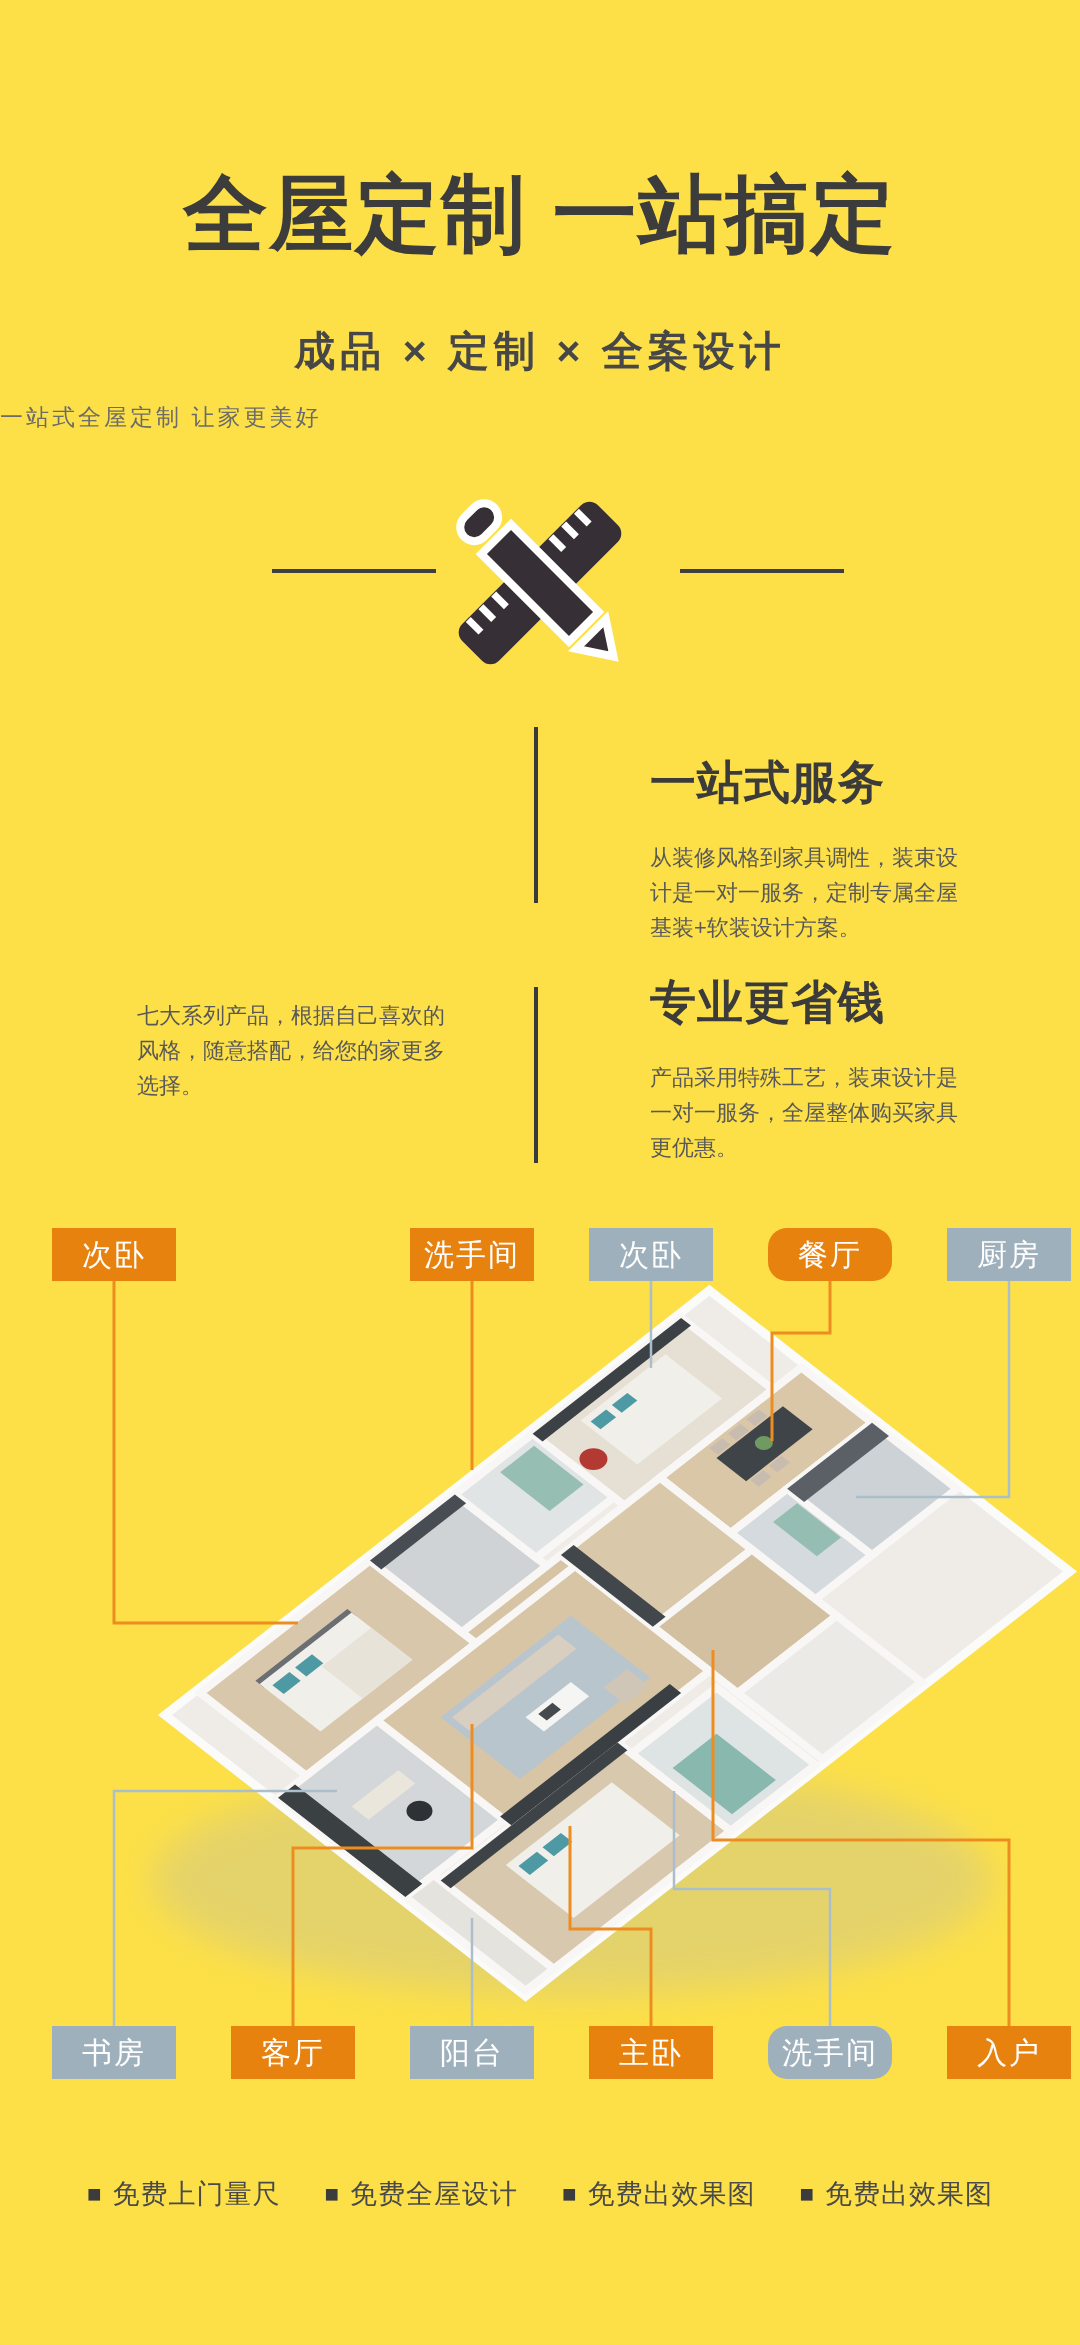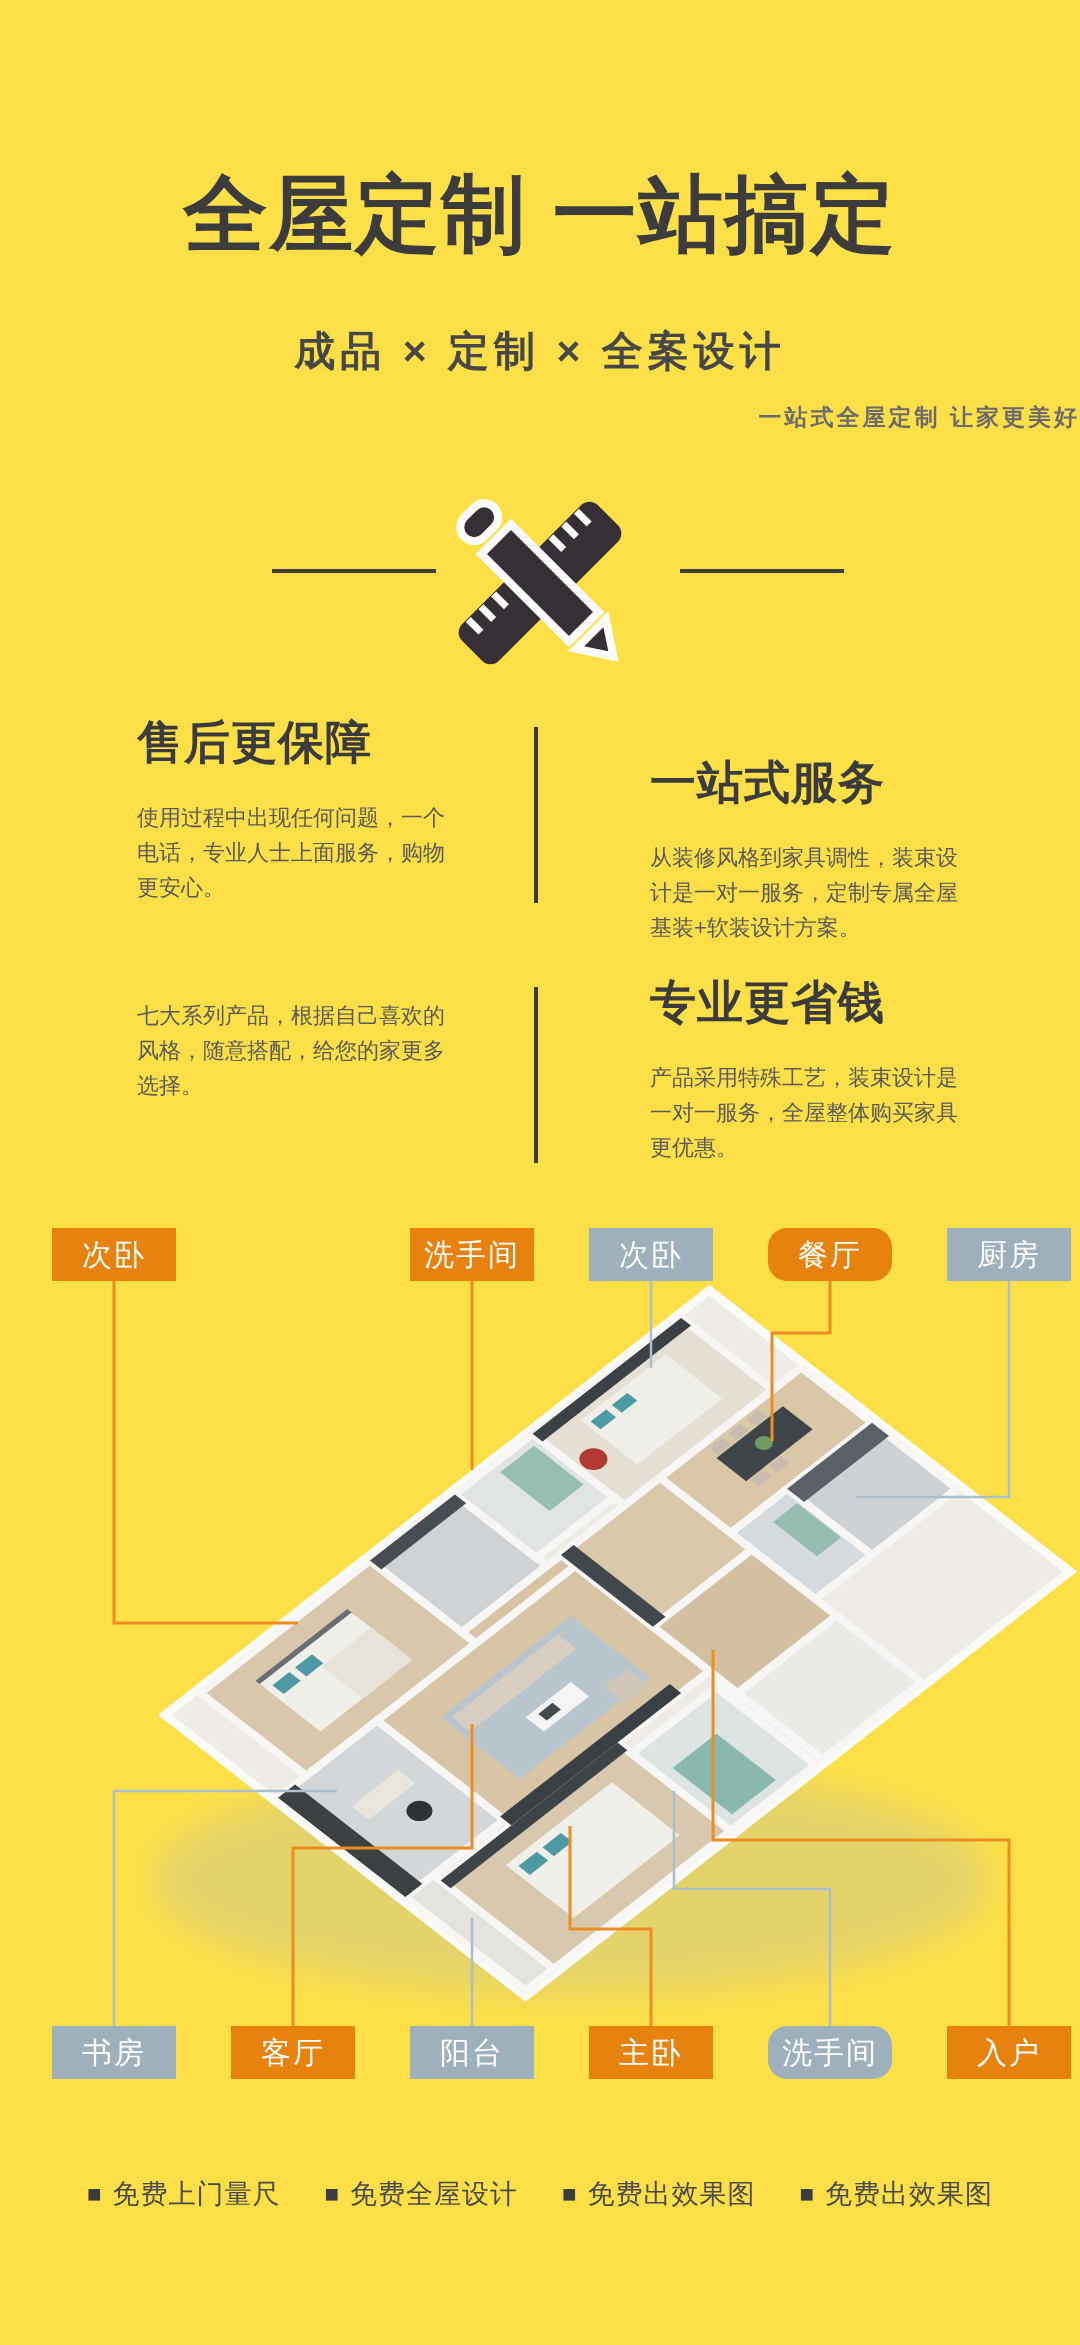--- a/index.html
+++ b/index.html
@@ -4,22 +4,22 @@
 <style>
   html,body{margin:0;padding:0;background:#ffffff;}
   .page{position:relative;width:1080px;height:2345px;margin:0 auto;background:#fde047;
         font-family:"Liberation Sans","DejaVu Sans",sans-serif;overflow:hidden;}
 
   
   .title{position:absolute;top:158px;left:0;width:100%;text-align:center;
          font-size:84px;font-weight:bold;color:#3c3c3c;letter-spacing:2px;}
   .subtitle{position:absolute;top:324px;left:0;width:100%;text-align:center;
          font-size:41px;font-weight:600;color:#474747;letter-spacing:5px;}
-  .tagline{position:absolute;top:402px;left:0;width:100%;text-align:right;
-         font-size:23px;color:#6b6b6b;letter-spacing:3px;font-weight:bold;}
+  .tagline{position:absolute;top:402px;left:0;width:100%;text-align:left;
+         font-size:23px;color:#6b6b6b;letter-spacing:3px;}
   .hline{position:absolute;top:569px;width:164px;height:4px;background:#3f3f3f;}
   .hl-l{left:272px;} .hl-r{left:680px;}
   .logo{position:absolute;top:478px;left:455px;}
 
   
   .feature{position:absolute;}
   .feature h2{margin:0;font-size:46px;font-weight:bold;color:#3b3b3b;letter-spacing:1px;}
   .feature p{margin:26px 0 0;font-size:22px;line-height:35px;color:#595959;}
   .f1{left:137px;top:712px;width:326px;}
   .f2{left:650px;top:752px;width:316px;}
@@ -74,24 +74,20 @@
       </g>
 
       <g>
         <rect x="-21" y="-100" width="42" height="28" rx="14" fill="#372f36" stroke="#ffffff" stroke-width="8"></rect>
         <rect x="-21" y="-62" width="42" height="124" fill="#372f36" stroke="#ffffff" stroke-width="8"></rect>
         <path d="M -21 72 L 21 72 L 0 104 Z" fill="#372f36" stroke="#ffffff" stroke-width="8"></path>
       </g>
     </g>
   </svg>
 
-  <div class="feature f1">
-    <h2>售后更保障</h2>
-    <p>使用过程中出现任何问题，一个电话，专业人士上面服务，购物更安心。</p>
-  </div>
   <div class="feature f2">
     <h2>一站式服务</h2>
     <p>从装修风格到家具调性，装束设计是一对一服务，定制专属全屋基装+软装设计方案。</p>
   </div>
   <div class="feature f3">
     <p>七大系列产品，根据自己喜欢的风格，随意搭配，给您的家更多选择。</p>
   </div>
   <div class="feature f4">
     <h2>专业更省钱</h2>
     <p>产品采用特殊工艺，装束设计是一对一服务，全屋整体购买家具更优惠。</p>

